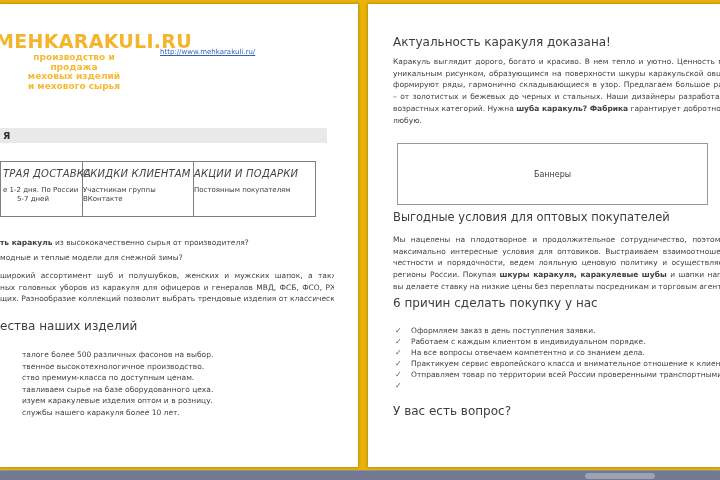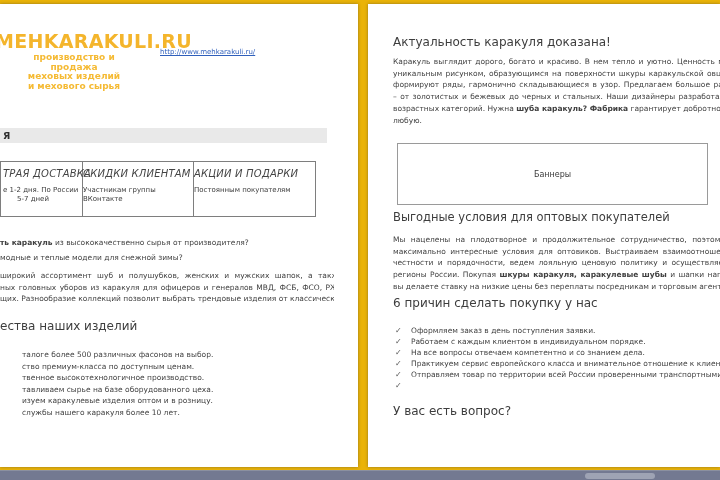--- a/index.html
+++ b/index.html
@@ -101,22 +101,22 @@
 
     <div class="para-left">
       <div class="pline ws3">широкий ассортимент шуб и полушубков, женских и мужских шапок, а также</div>
       <div class="pline ws1">ных головных уборов из каракуля для офицеров и генералов МВД, ФСБ, ФСО, РЖД,</div>
       <div class="pline">щих. Разнообразие коллекций позволит выбрать трендовые изделия от классических до</div>
     </div>
 
     <div class="adv-h">ества наших изделий</div>
     <div class="adv-list">
       <div class="pline">талоге более 500 различных фасонов на выбор.</div>
+      <div class="pline">твенное высокотехнологичное производство.</div>
       <div class="pline">ство премиум-класса по доступным ценам.</div>
-      <div class="pline">твенное высокотехнологичное производство.</div>
       <div class="pline">тавливаем сырье на базе оборудованного цеха.</div>
       <div class="pline">изуем каракулевые изделия оптом и в розницу.</div>
       <div class="pline">службы нашего каракуля более 10 лет.</div>
     </div>
   </div>
 
   <div class="page page-right">
     <div class="rp-h h1r">Актуальность каракуля доказана!</div>
 
     <div class="para-r1">

